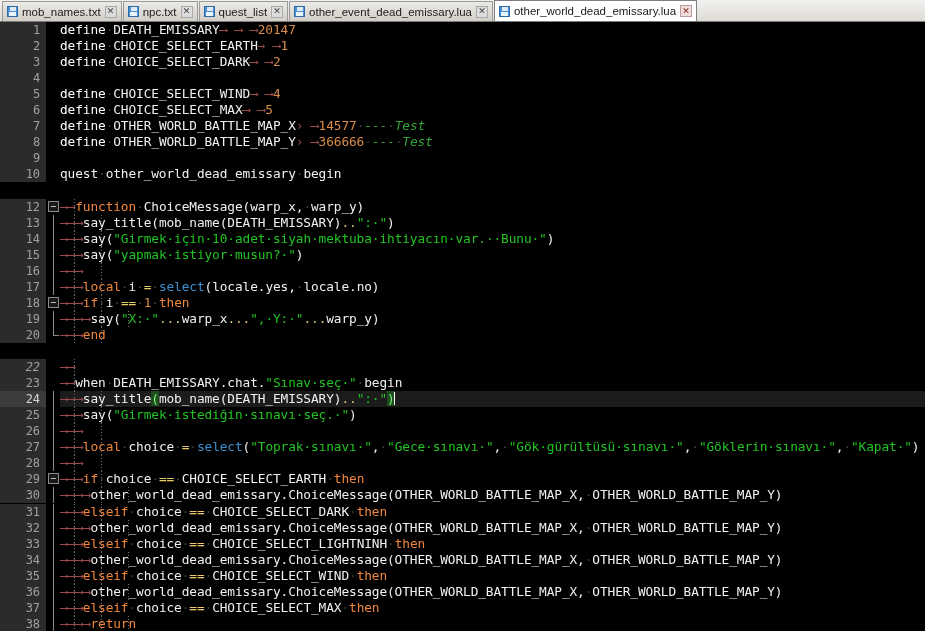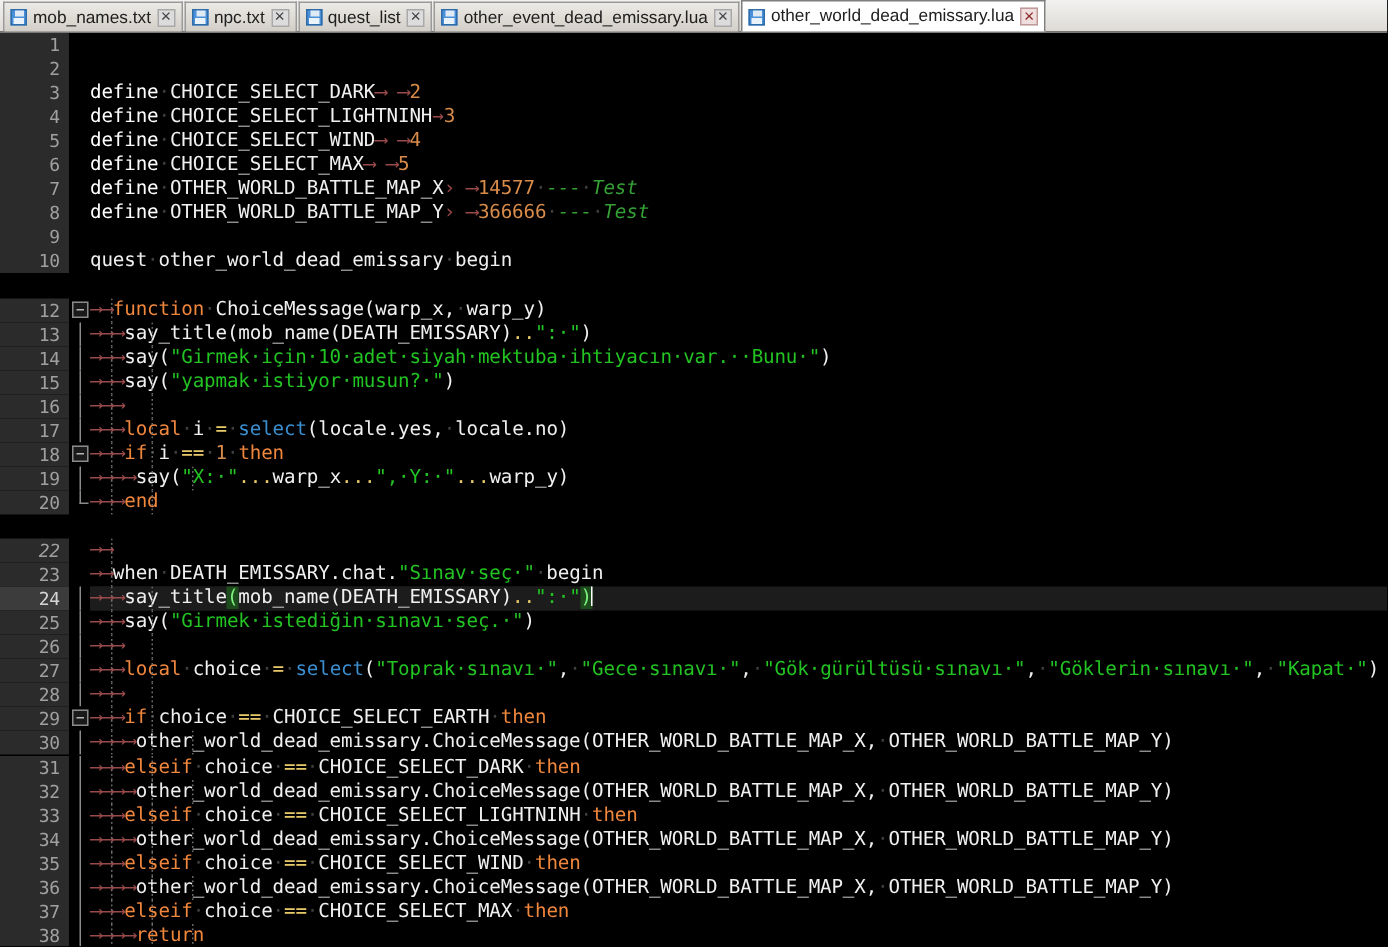--- a/index.html
+++ b/index.html
@@ -201,24 +201,24 @@
       </div>
       <div class="tab active">
         <span class="tab-icon"></span>
         <span>other_world_dead_emissary.lua</span>
         <span class="tab-close">✕</span>
       </div>
     </div>
 
   <div class="editor">
     <div class="codearea" id="codearea">
-        <div class="line" style="top: 0px; position: absolute; left: 0px; right: 0px;"><div class="gutter">1</div><div class="foldcol"></div></div>
-        <div class="line" style="top: 16.05px; position: absolute; left: 0px; right: 0px;"><div class="gutter">2</div><div class="foldcol"></div></div>
+        <div class="line" style="top: 0px; position: absolute; left: 0px; right: 0px;"><div class="gutter">1</div><div class="foldcol"></div><div class="code"><span class="def">define</span><span class="ws">·</span><span class="ident">DEATH_EMISSARY</span><span class="arrow">⟶ ⟶ ⟶</span><span class="num">20147</span></div></div>
+        <div class="line" style="top: 16.05px; position: absolute; left: 0px; right: 0px;"><div class="gutter">2</div><div class="foldcol"></div><div class="code"><span class="def">define</span><span class="ws">·</span><span class="ident">CHOICE_SELECT_EARTH</span><span class="arrow">→ ⟶</span><span class="num">1</span></div></div>
         <div class="line" style="top: 32.1px; position: absolute; left: 0px; right: 0px;"><div class="gutter">3</div><div class="foldcol"></div><div class="code"><span class="def">define</span><span class="ws">·</span><span class="ident">CHOICE_SELECT_DARK</span><span class="arrow">⟶ ⟶</span><span class="num">2</span></div></div>
-        <div class="line" style="top: 48.15px; position: absolute; left: 0px; right: 0px;"><div class="gutter">4</div><div class="foldcol"></div><div class="code"><span class="def">define</span><span class="ws">·</span><span class="ident">CHOICE_SELECT_LIGHTNINH</span><span class="arrow">→</span><span class="num">3</span></div></div>
+        <div class="line" style="top: 48.15px; position: absolute; left: 0px; right: 0px;"><div class="gutter">4</div><div class="foldcol"></div></div>
         <div class="line" style="top: 64.2px; position: absolute; left: 0px; right: 0px;"><div class="gutter">5</div><div class="foldcol"></div><div class="code"><span class="def">define</span><span class="ws">·</span><span class="ident">CHOICE_SELECT_WIND</span><span class="arrow">⟶ ⟶</span><span class="num">4</span></div></div>
         <div class="line" style="top: 80.25px; position: absolute; left: 0px; right: 0px;"><div class="gutter">6</div><div class="foldcol"></div><div class="code"><span class="def">define</span><span class="ws">·</span><span class="ident">CHOICE_SELECT_MAX</span><span class="arrow">⟶ ⟶</span><span class="num">5</span></div></div>
         <div class="line" style="top: 96.3px; position: absolute; left: 0px; right: 0px;"><div class="gutter">7</div><div class="foldcol"></div><div class="code"><span class="def">define</span><span class="ws">·</span><span class="ident">OTHER_WORLD_BATTLE_MAP_X</span><span class="arrow">› ⟶</span><span class="num">14577</span><span class="ws">·</span><span class="com">---</span><span class="ws">·</span><span class="com">Test</span></div></div>
         <div class="line" style="top: 112.35px; position: absolute; left: 0px; right: 0px;"><div class="gutter">8</div><div class="foldcol"></div><div class="code"><span class="def">define</span><span class="ws">·</span><span class="ident">OTHER_WORLD_BATTLE_MAP_Y</span><span class="arrow">› ⟶</span><span class="num">366666</span><span class="ws">·</span><span class="com">---</span><span class="ws">·</span><span class="com">Test</span></div></div>
         <div class="line" style="top: 128.4px; position: absolute; left: 0px; right: 0px;"><div class="gutter">9</div><div class="foldcol"></div><div class="code"></div></div>
         <div class="line" style="top: 144.45px; position: absolute; left: 0px; right: 0px;"><div class="gutter">10</div><div class="foldcol"></div><div class="code"><span class="ident">quest</span><span class="ws">·</span><span class="ident">other_world_dead_emissary</span><span class="ws">·</span><span class="ident">begin</span></div></div>
         <div class="line" style="top: 176.55px; position: absolute; left: 0px; right: 0px;"><div class="gutter">12</div><div class="foldcol"><div class="fold-box"></div></div><div class="guide" style="left: 74px;"></div><div class="code"><span class="arrow">⟶</span><span class="arrow">⟶</span><span class="kw">function</span><span class="ws">·</span><span class="ident">ChoiceMessage</span><span class="punc">(warp_x,</span><span class="ws">·</span><span class="punc">warp_y)</span></div></div>
         <div class="line" style="top: 192.6px; position: absolute; left: 0px; right: 0px;"><div class="gutter">13</div><div class="foldcol"><div class="fold-line"></div></div><div class="guide" style="left: 74px;"></div><div class="guide" style="left: 101.2px;"></div><div class="code"><span class="arrow">⟶</span><span class="arrow">⟶</span><span class="arrow">⟶</span><span class="ident">say_title</span><span class="punc">(mob_name(DEATH_EMISSARY)</span><span class="op">..</span><span class="str">":·"</span><span class="punc">)</span></div></div>
         <div class="line" style="top: 208.65px; position: absolute; left: 0px; right: 0px;"><div class="gutter">14</div><div class="foldcol"><div class="fold-line"></div></div><div class="guide" style="left: 74px;"></div><div class="guide" style="left: 101.2px;"></div><div class="code"><span class="arrow">⟶</span><span class="arrow">⟶</span><span class="arrow">⟶</span><span class="ident">say</span><span class="punc">(</span><span class="str">"Girmek·için·10·adet·siyah·mektuba·ihtiyacın·var.··Bunu·"</span><span class="punc">)</span></div></div>
         <div class="line" style="top: 224.7px; position: absolute; left: 0px; right: 0px;"><div class="gutter">15</div><div class="foldcol"><div class="fold-line"></div></div><div class="guide" style="left: 74px;"></div><div class="guide" style="left: 101.2px;"></div><div class="code"><span class="arrow">⟶</span><span class="arrow">⟶</span><span class="arrow">⟶</span><span class="ident">say</span><span class="punc">(</span><span class="str">"yapmak·istiyor·musun?·"</span><span class="punc">)</span></div></div>

